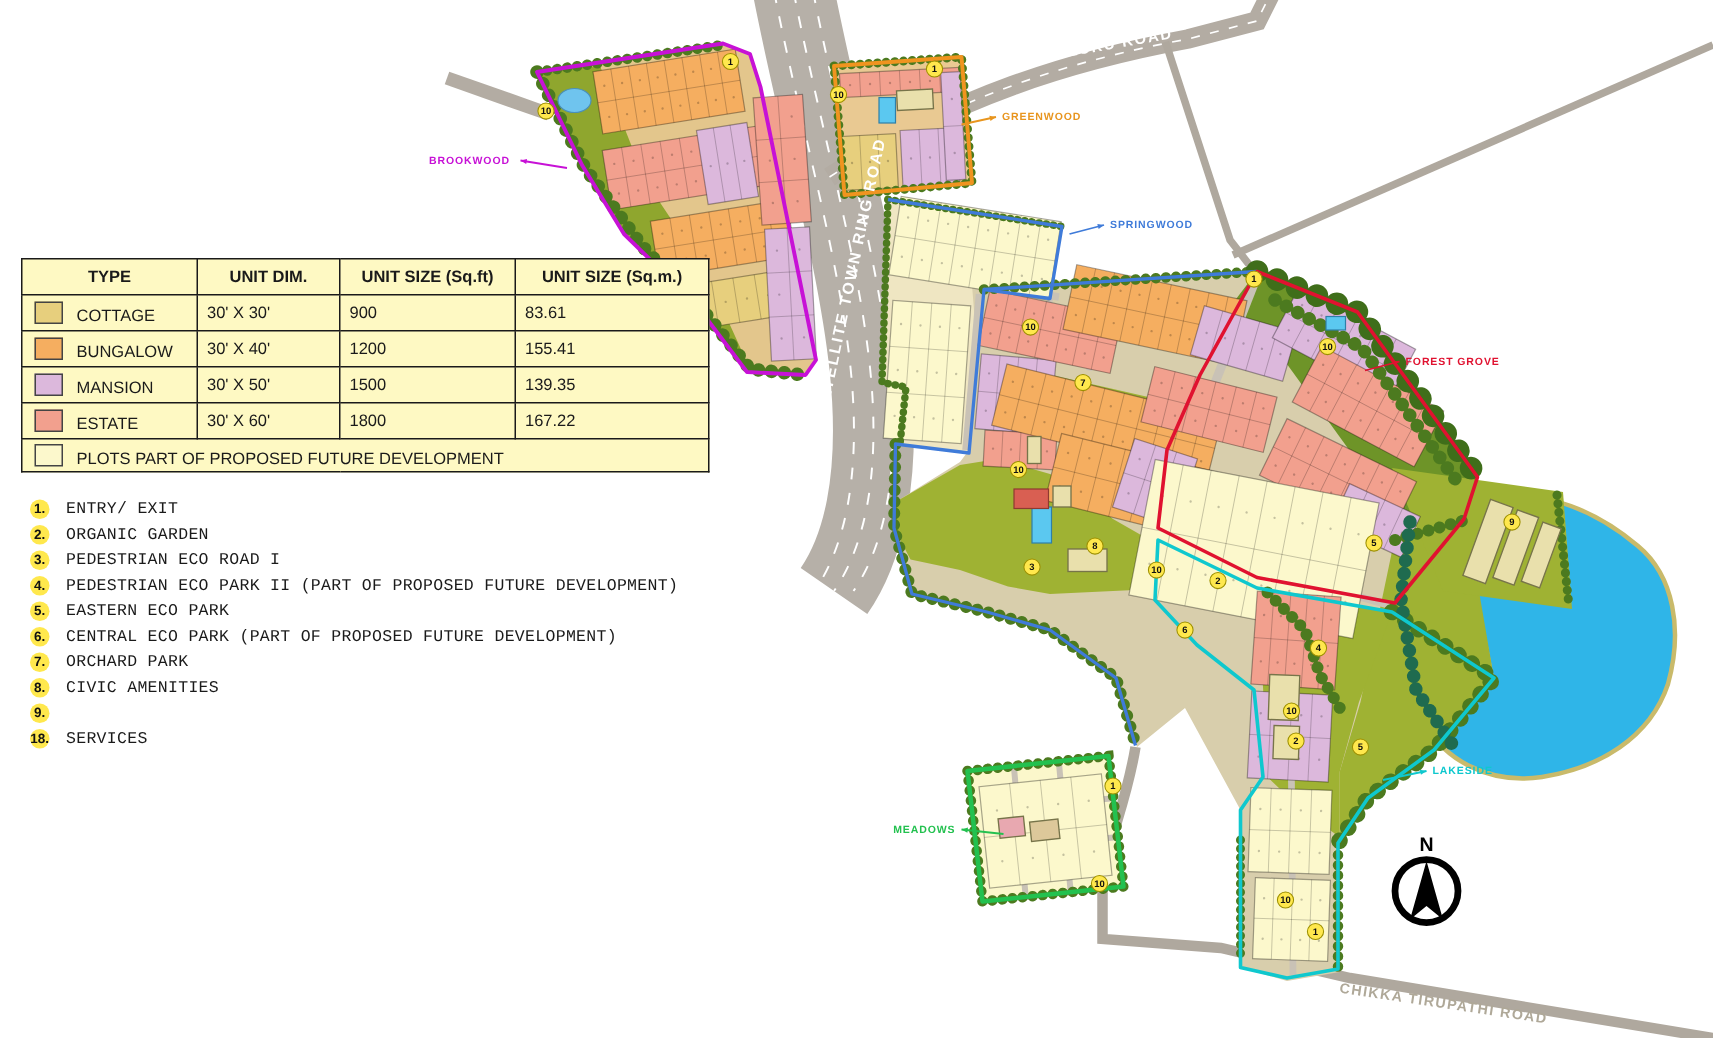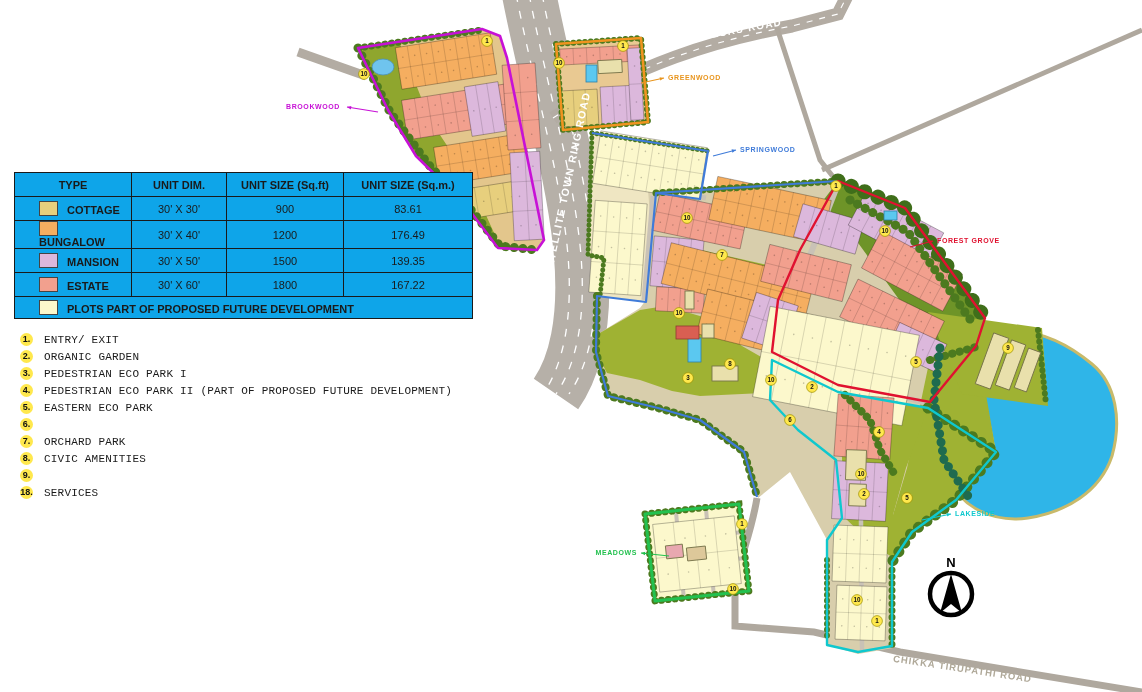--- a/index.html
+++ b/index.html
@@ -1,24 +1,24 @@
 <!DOCTYPE html>
 <html><head>
 <meta charset="utf-8">
 <style>
   html,body{margin:0;padding:0;background:#ffffff;}
   #stage{position:relative;width:1142px;height:692px;background:#ffffff;overflow:hidden;
          font-family:"Liberation Sans",sans-serif;}
   #map{position:absolute;left:0;top:0;}
   
-  #legend{position:absolute;left:14px;top:172px;border-collapse:collapse;background:#0ea5e9;}
+  #legend{position:absolute;left:14px;top:172px;border-collapse:collapse;background:#fef9c3;}
   #legend th,#legend td{border:1.3px solid #1a1a1a;font-size:11px;color:#1a1a1a;padding:0 6px;}
   #legend th{font-weight:bold;height:23px;text-align:center;}
-  #legend td{height:23px;text-align:center;}
-  #legend td.typ{text-align:left;padding-left:24px;font-weight:bold;}
+  #legend td{height:23px;text-align:left;}
+  #legend td.typ{text-align:left;padding-left:8px;}
   .swatch{display:inline-block;width:17px;height:13px;border:1px solid #444;vertical-align:-2px;margin-right:9px;}
   
   #amenities{position:absolute;left:20px;top:331px;list-style:none;margin:0;padding:0;}
   #amenities li{display:flex;align-items:center;height:17px;font-size:11px;color:#1a1a1a;}
   .numchip{display:inline-block;min-width:13px;height:13px;border-radius:50%;background:#FFE84D;
            color:#111;font-size:9px;font-weight:bold;text-align:center;line-height:13px;margin-right:11px;}
   #amenities li .albl{white-space:nowrap;letter-spacing:.2px;font-family:Liberation Mono, monospace;}
 </style>
 </head>
 <body>
@@ -832,21 +832,21 @@
         <tr>
           <td class="typ"><span class="swatch" style="background:#E7CF7D"></span>COTTAGE</td>
     <td>30' X 30'</td>
     <td>900</td>
     <td>83.61</td>
         </tr>
         <tr>
           <td class="typ"><span class="swatch" style="background:#F5AE60"></span>BUNGALOW</td>
     <td>30' X 40'</td>
     <td>1200</td>
-    <td>176.49</td>
+    <td>155.41</td>
         </tr>
         <tr>
           <td class="typ"><span class="swatch" style="background:#DCB8DC"></span>MANSION</td>
     <td>30' X 50'</td>
     <td>1500</td>
     <td>139.35</td>
         </tr>
         <tr>
           <td class="typ"><span class="swatch" style="background:#F2A08E"></span>ESTATE</td>
     <td>30' X 60'</td>
@@ -863,32 +863,33 @@
       <li>
         <span class="numchip">1.</span>
         <span class="albl">ENTRY/ EXIT</span>
       </li>
       <li>
         <span class="numchip">2.</span>
         <span class="albl">ORGANIC GARDEN</span>
       </li>
       <li>
         <span class="numchip">3.</span>
-        <span class="albl">PEDESTRIAN ECO PARK I</span>
+        <span class="albl">PEDESTRIAN ECO ROAD I</span>
       </li>
       <li>
         <span class="numchip">4.</span>
         <span class="albl">PEDESTRIAN ECO PARK II (PART OF PROPOSED FUTURE DEVELOPMENT)</span>
       </li>
       <li>
         <span class="numchip">5.</span>
         <span class="albl">EASTERN ECO PARK</span>
       </li>
       <li>
         <span class="numchip">6.</span>
+        <span class="albl">CENTRAL ECO PARK (PART OF PROPOSED FUTURE DEVELOPMENT)</span>
       </li>
       <li>
         <span class="numchip">7.</span>
         <span class="albl">ORCHARD PARK</span>
       </li>
       <li>
         <span class="numchip">8.</span>
         <span class="albl">CIVIC AMENITIES</span>
       </li>
       <li>

